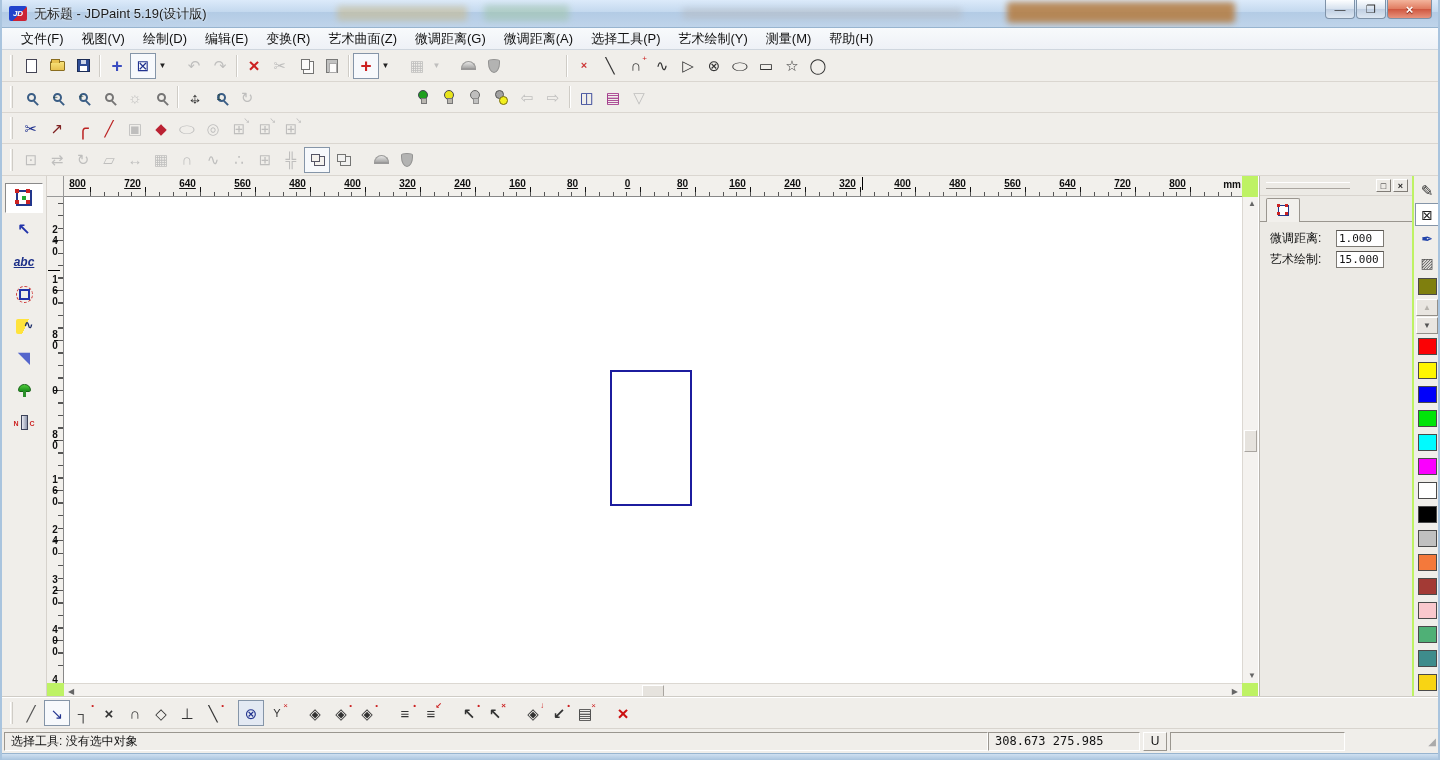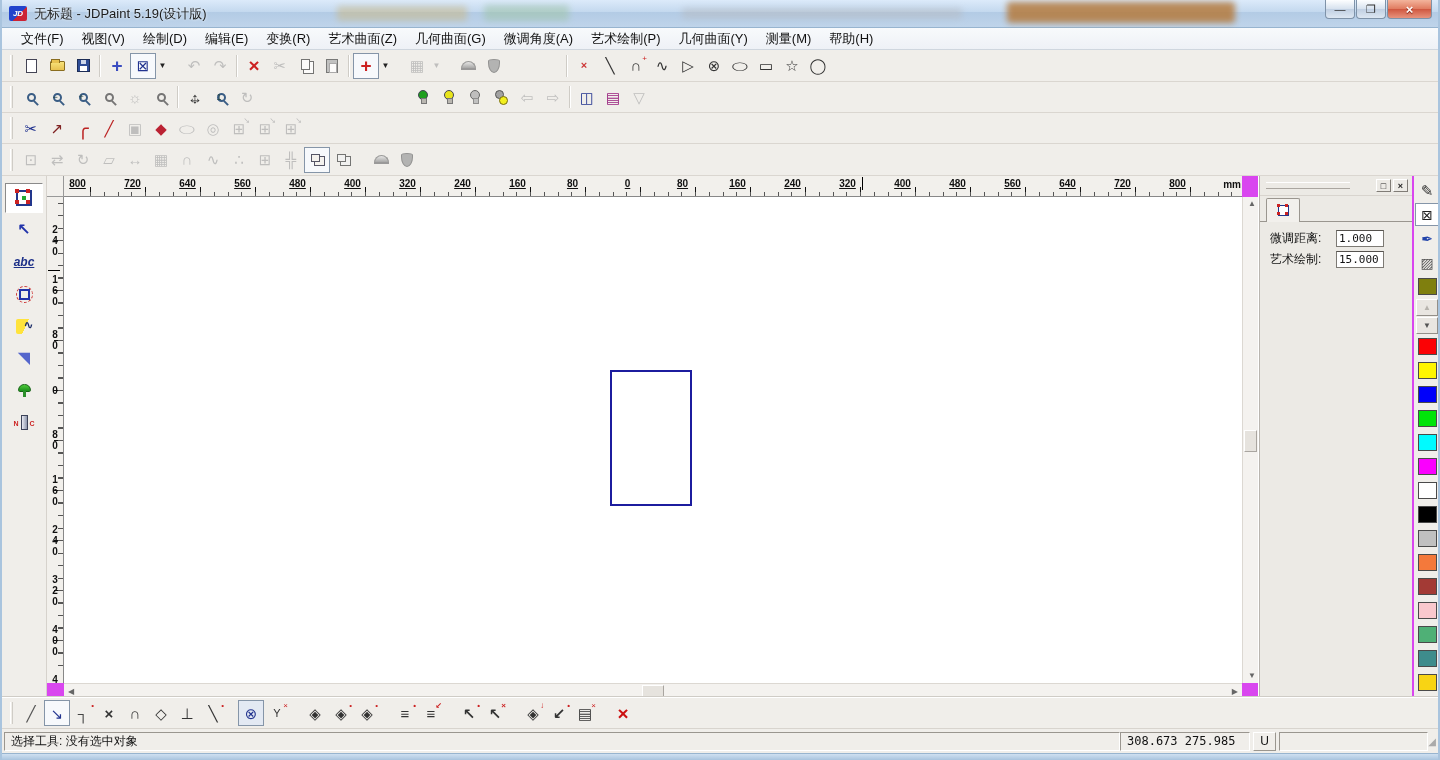--- a/index.html
+++ b/index.html
@@ -1,17 +1,17 @@
 <!DOCTYPE html>
 <html><head>
 <meta charset="utf-8">
 <style>
   html,body{margin:0;padding:0;background:#9ab6cf;}
   *{box-sizing:border-box;font-family:"Liberation Sans","DejaVu Sans",sans-serif;}
-  .app{position:relative;width:1440px;height:760px;overflow:hidden;background:#d946ef;
+  .app{position:relative;width:1440px;height:760px;overflow:hidden;background:#bef264;
        border-left:2px solid #a9c4de;border-right:2px solid #a9c4de;}
 
   
   .titlebar{position:absolute;left:0;top:0;width:100%;height:28px;
     background:linear-gradient(#dceafa 0%,#c3d8ee 45%,#b3cbe5 46%,#bfd4ea 100%);
     border-bottom:1px solid #97b4cf;}
   .appicon{position:absolute;left:7px;top:6px;width:18px;height:15px;border-radius:2px;
     background:linear-gradient(135deg,#2244cc 55%,#cc2233 55%);color:#fff;font-size:8px;font-weight:700;
     font-style:italic;display:flex;align-items:center;justify-content:center;}
   .apptitle{position:absolute;left:32px;top:5px;font-size:13px;color:#1c1c1c;text-shadow:0 0 3px #fff;}
@@ -164,21 +164,21 @@
   .scrbtn.disabled{color:#bbb8b2;}
 
   
   .snapbar{position:absolute;left:0;top:697px;width:100%;height:31px;background:#f0eeea;border-top:1px solid #fff;
     box-shadow:0 -1px 0 #cfccc6;display:flex;align-items:center;padding-left:6px;}
 
   
   .statusbar{position:absolute;left:0;top:728px;width:100%;height:25px;background:#f0eeea;border-top:1px solid #d8d4ce;
     display:flex;align-items:center;font-size:12px;color:#111;}
   .st-box{height:19px;border:1px solid;border-color:#9a968f #fff #fff #9a968f;display:flex;align-items:center;padding:0 6px;}
-  .st-msg{flex:none;width:1116px;margin-left:2px;}
+  .st-msg{flex:none;width:984px;margin-left:2px;}
   .st-coord{width:152px;font-family:"DejaVu Sans Mono",monospace;font-size:12px;}
   .st-u{width:24px;justify-content:center;border-color:#fff #9a968f #9a968f #fff;margin:0 3px;}
   .st-fill{width:175px;}
   .st-grip{margin-left:auto;margin-right:2px;color:#aaa;font-size:10px;}
   .bottomedge{position:absolute;left:0;top:753px;width:100%;height:7px;
     background:linear-gradient(#cfe0f1,#a9c4de);border-top:1px solid #97b4cf;}
 </style>
 </head>
 <body>
 
@@ -206,24 +206,24 @@
   </div>
 
   <div class="menubar">
 
   <span class="menuitem"><span>文件(F)</span></span>
       <span class="menuitem"><span>视图(V)</span></span>
       <span class="menuitem"><span>绘制(D)</span></span>
       <span class="menuitem"><span>编辑(E)</span></span>
       <span class="menuitem"><span>变换(R)</span></span>
       <span class="menuitem"><span>艺术曲面(Z)</span></span>
-      <span class="menuitem"><span>几何曲面(G)</span></span>
-      <span class="menuitem"><span>微调角度(A)</span></span>
-      <span class="menuitem"><span>艺术绘制(P)</span></span>
-      <span class="menuitem"><span>几何曲面(Y)</span></span>
+      <span class="menuitem"><span>微调距离(G)</span></span>
+      <span class="menuitem"><span>微调距离(A)</span></span>
+      <span class="menuitem"><span>选择工具(P)</span></span>
+      <span class="menuitem"><span>艺术绘制(Y)</span></span>
       <span class="menuitem"><span>测量(M)</span></span>
       <span class="menuitem"><span>帮助(H)</span></span>
     </div>
 
   <div class="tbrow tb1">
     <span class="grip"></span>
     <span style="display:flex;align-items:center;">
 
     <span class="tbtn ic-new">
           <span class="gl"></span>

